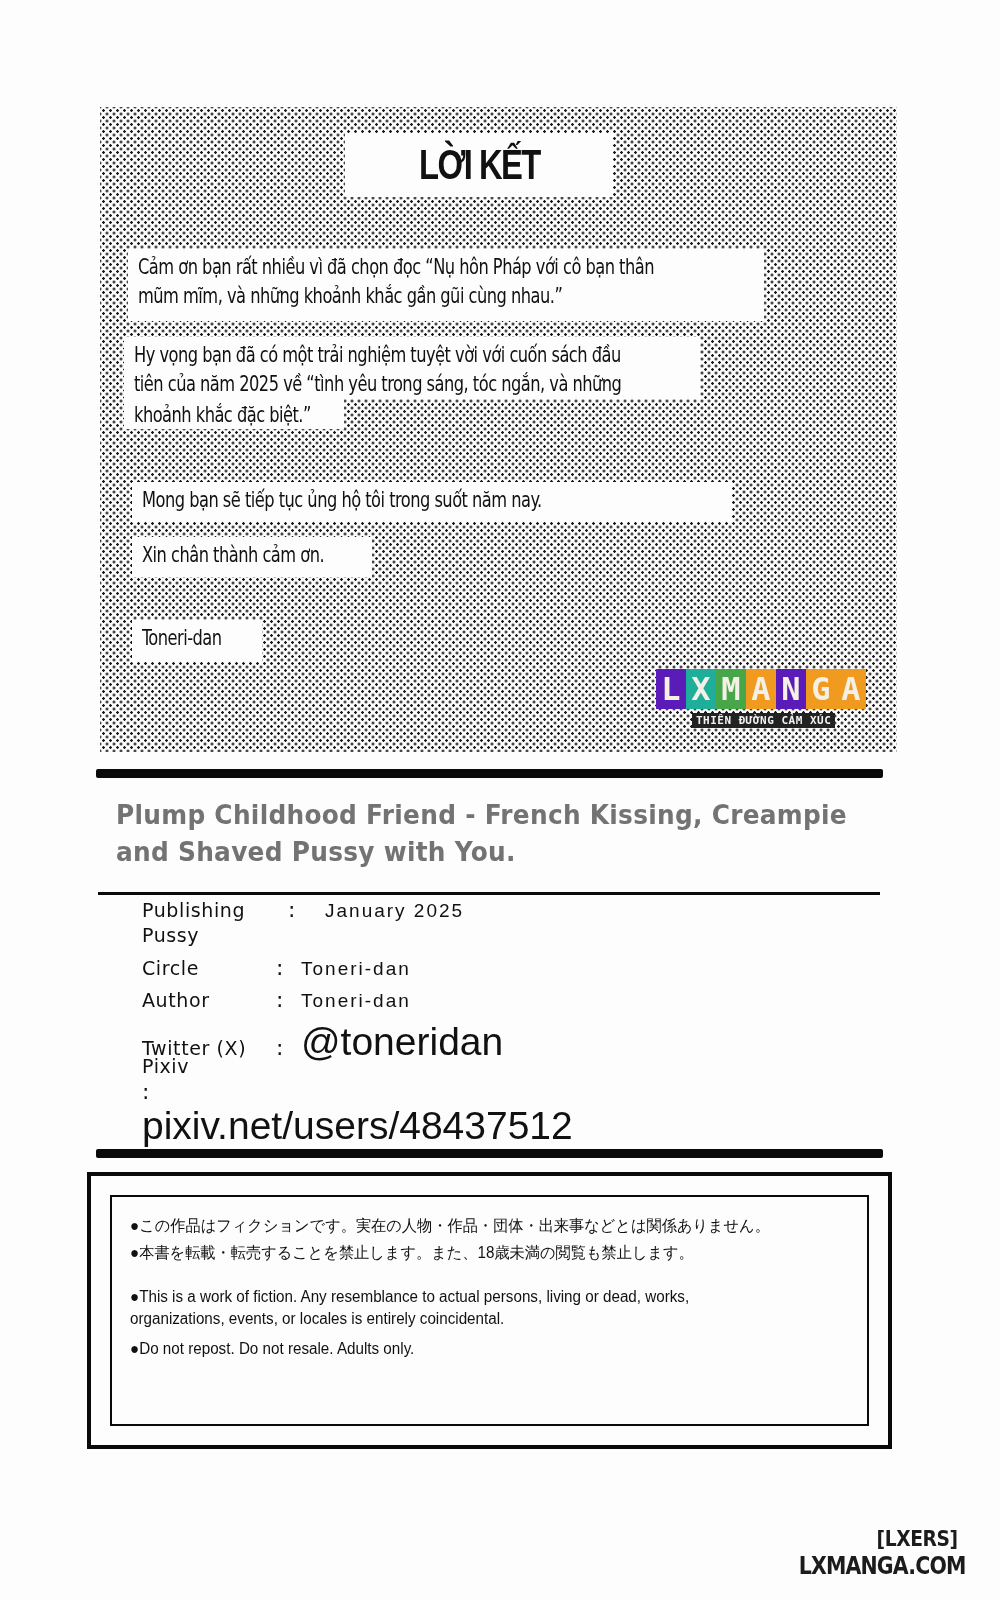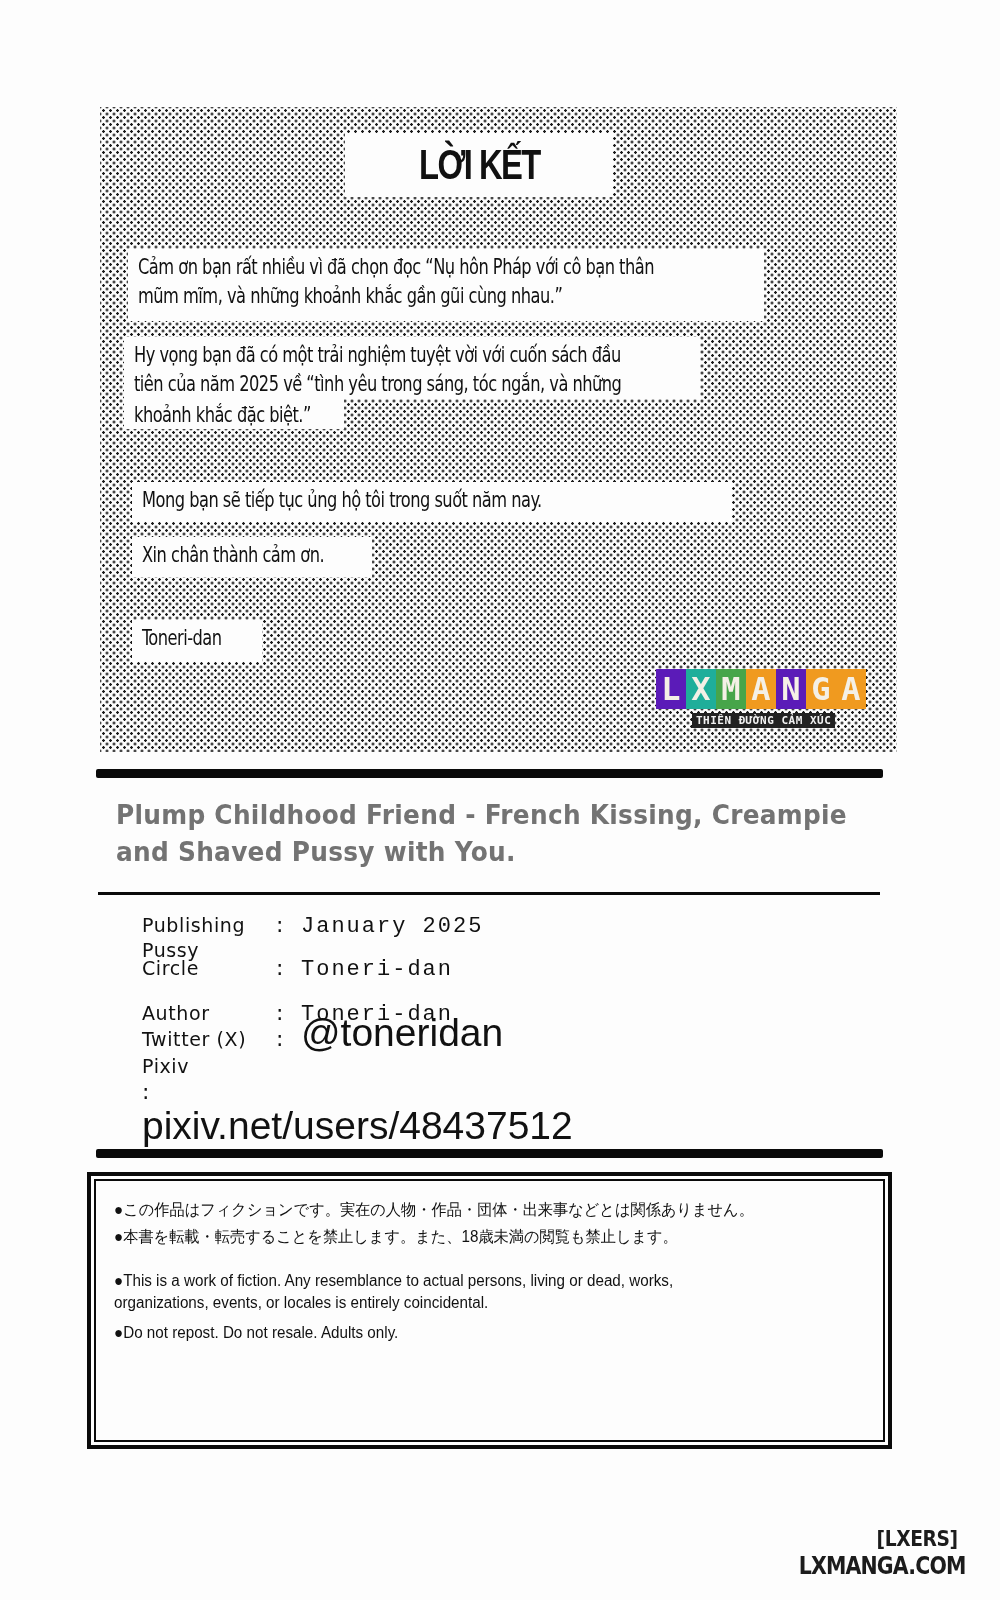--- a/index.html
+++ b/index.html
@@ -67,33 +67,33 @@
       position: absolute; left: 116px; top: 796px; width: 760px;
       font-family: "DejaVu Sans", sans-serif; font-size: 27px; line-height: 37px;
       letter-spacing: 0.3px; color: #737373;
     }
     .book-title .line { display: block; white-space: nowrap; transform: scaleX(0.92); transform-origin: left center; }
 
     .info { position: absolute; left: 142px; top: 897px; width: 700px; }
     .info-row { position: absolute; left: 0; display: flex; align-items: baseline; }
     .info-label { width: 134px; font-family: "DejaVu Sans", sans-serif; font-size: 19px; line-height: 25px; letter-spacing: 0.6px; }
     .info-colon { width: 25px; font-size: 22px; }
-    .info-value { font-family: Liberation Mono, monospace; font-size: 22px; letter-spacing: 2px; }
+    .info-value { font-family: Liberation Sans, sans-serif; font-size: 19px; letter-spacing: 2px; }
     .info-value.big { font-family: "Liberation Sans", sans-serif; font-size: 39px; letter-spacing: 0; }
-    .r-date { top: 15px; }
+    .r-date { top: 0; gap: 12px; }
     .r-date .info-label { display: block; }
     .r-circle { top: 58px; }
-    .r-author { top: 103px; }
-    .r-twitter { top: 114px; }
+    .r-author { top: 90px; }
+    .r-twitter { top: 123px; }
     .r-pixiv { top: 157px; flex-direction: column; }
 
     
     .disclaimer {
       position: absolute; left: 87px; top: 1172px; width: 805px; height: 277px;
-      border: 4px solid #0a0a0a; padding: 3px;
+      border: 4px solid #0a0a0a; padding: 19px;
     }
     .disclaimer-inner {
       width: 100%; height: 100%; border: 2px solid #0a0a0a; background: #fdfdfd;
       padding: 18px 18px;
     }
     .disc-line {
       font-family: "Liberation Sans", sans-serif; font-size: 16px; line-height: 22px; color: #111;
       transform: scaleX(0.95); transform-origin: left center; white-space: nowrap;
     }
     .disc-jp { margin-bottom: 5px; }

